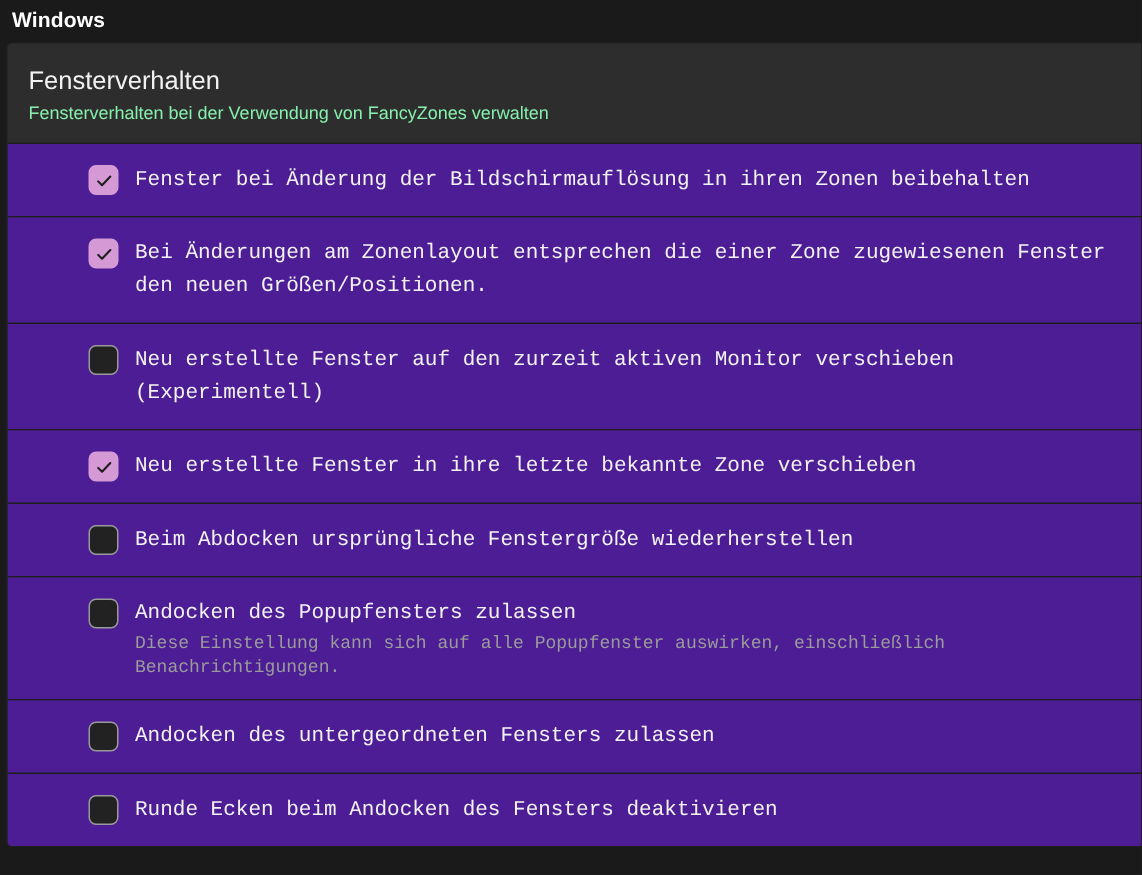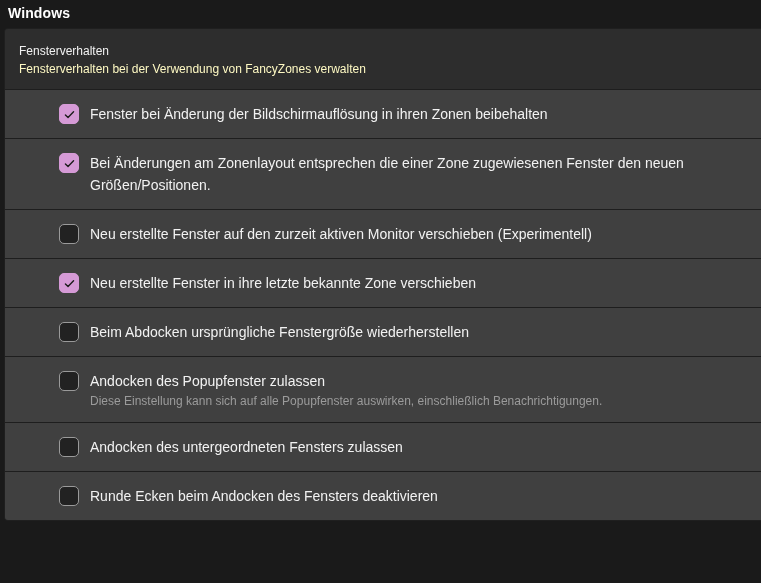--- a/index.html
+++ b/index.html
@@ -26,35 +26,36 @@
     border-radius: 4px 0 0 4px;
     overflow: hidden;
   }
   .card-header {
     background: #2d2d2d;
     padding: 15px 16px 13px 14px;
     border-bottom: 1px solid #1e1e1e;
   }
   .card-title {
     color: #f2f2f2;
-    font-size: 12px;
+    font-size: 17px;
     font-weight: 400;
     margin-bottom: 4px;
   }
   .card-subtitle {
-    color: #fef9c3;
+    color: #86efac;
     font-size: 12px;
     font-weight: 400;
   }
   .setting-row {
     display: flex;
     align-items: flex-start;
-    background: #404040;
+    background: #4c1d95;
     padding: 13px 24px 13px 54px;
     border-bottom: 1px solid #1e1e1e;
+    font-family: Liberation Mono, monospace;
   }
   .setting-row:last-child { border-bottom: none; }
   .checkbox {
     flex: 0 0 auto;
     width: 20px; height: 20px;
     border-radius: 5px;
     border: 1px solid #9a9a9a;
     background: #222222;
     margin-top: 1px;
     margin-right: 11px;
@@ -138,21 +139,21 @@
     <span class="checkbox"></span>
     <div class="setting-text">
         <div class="setting-label">Beim Abdocken ursprüngliche Fenstergröße wiederherstellen</div>
       </div>
   </div>
 
 
   <div class="setting-row">
     <span class="checkbox"></span>
     <div class="setting-text">
-        <div class="setting-label">Andocken des Popupfenster zulassen</div>
+        <div class="setting-label">Andocken des Popupfensters zulassen</div>
         <div class="setting-desc">Diese Einstellung kann sich auf alle Popupfenster auswirken, einschließlich Benachrichtigungen.</div>
       </div>
   </div>
 
   <div class="setting-row">
     <span class="checkbox"></span>
     <div class="setting-text">
         <div class="setting-label">Andocken des untergeordneten Fensters zulassen</div>
       </div>
   </div>

